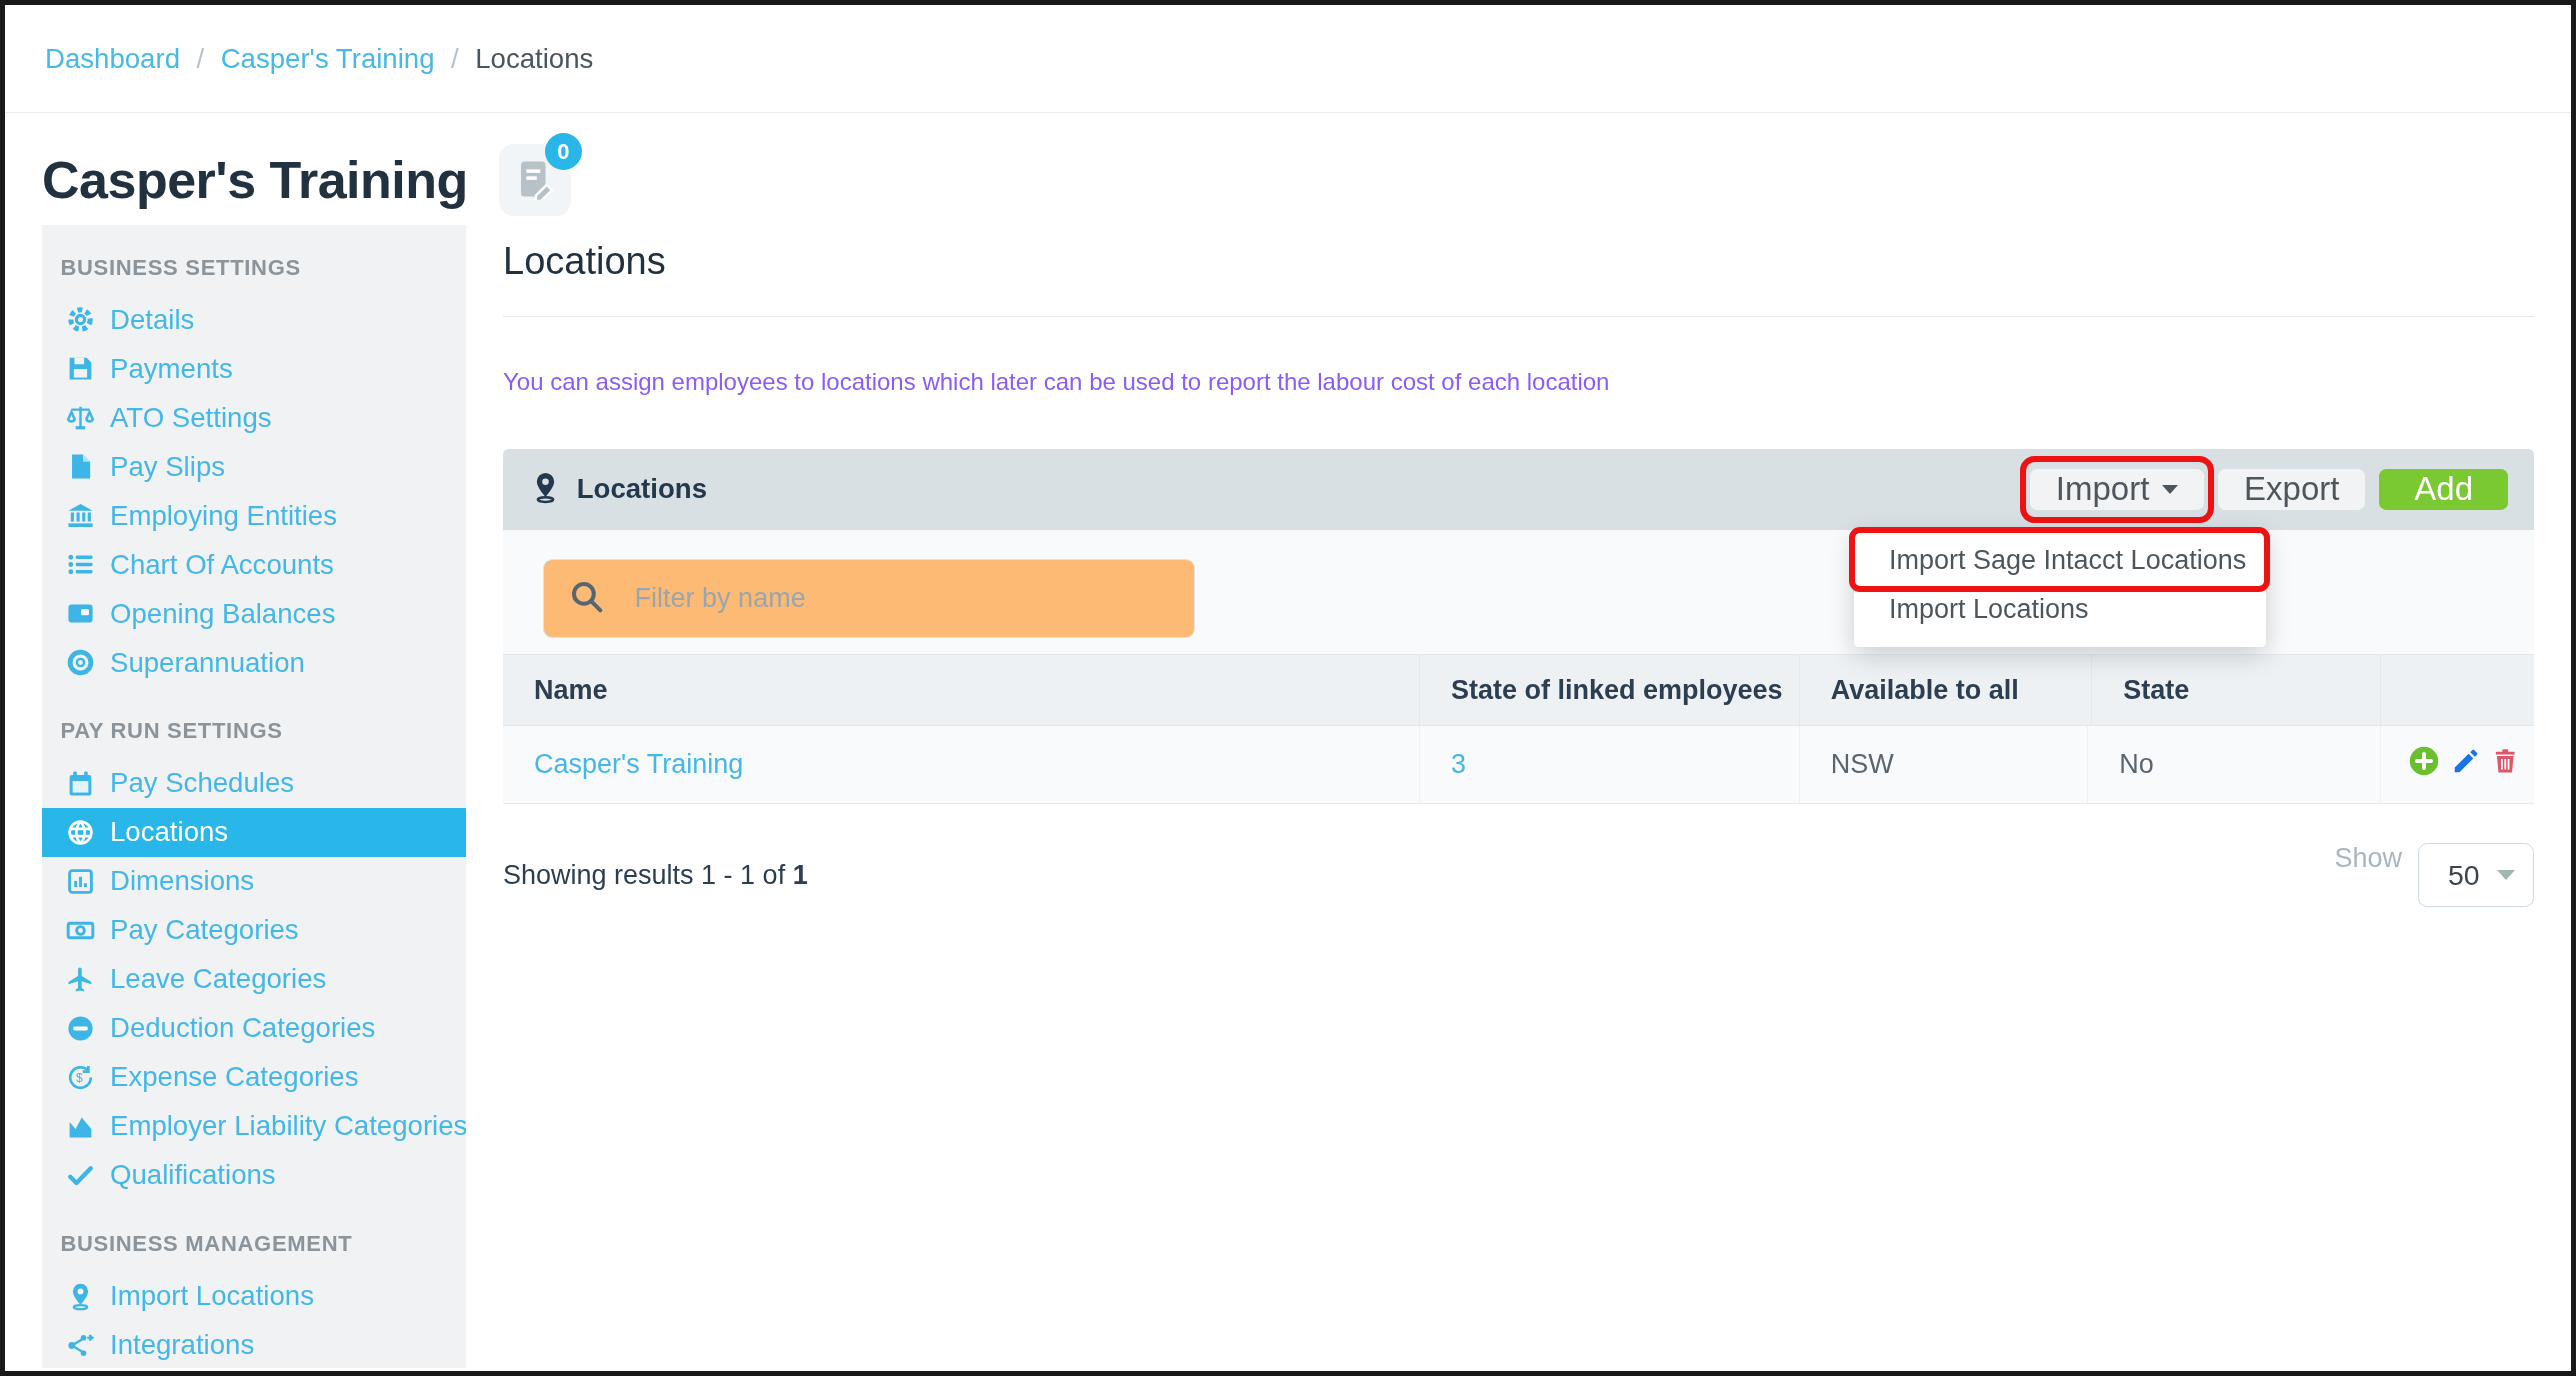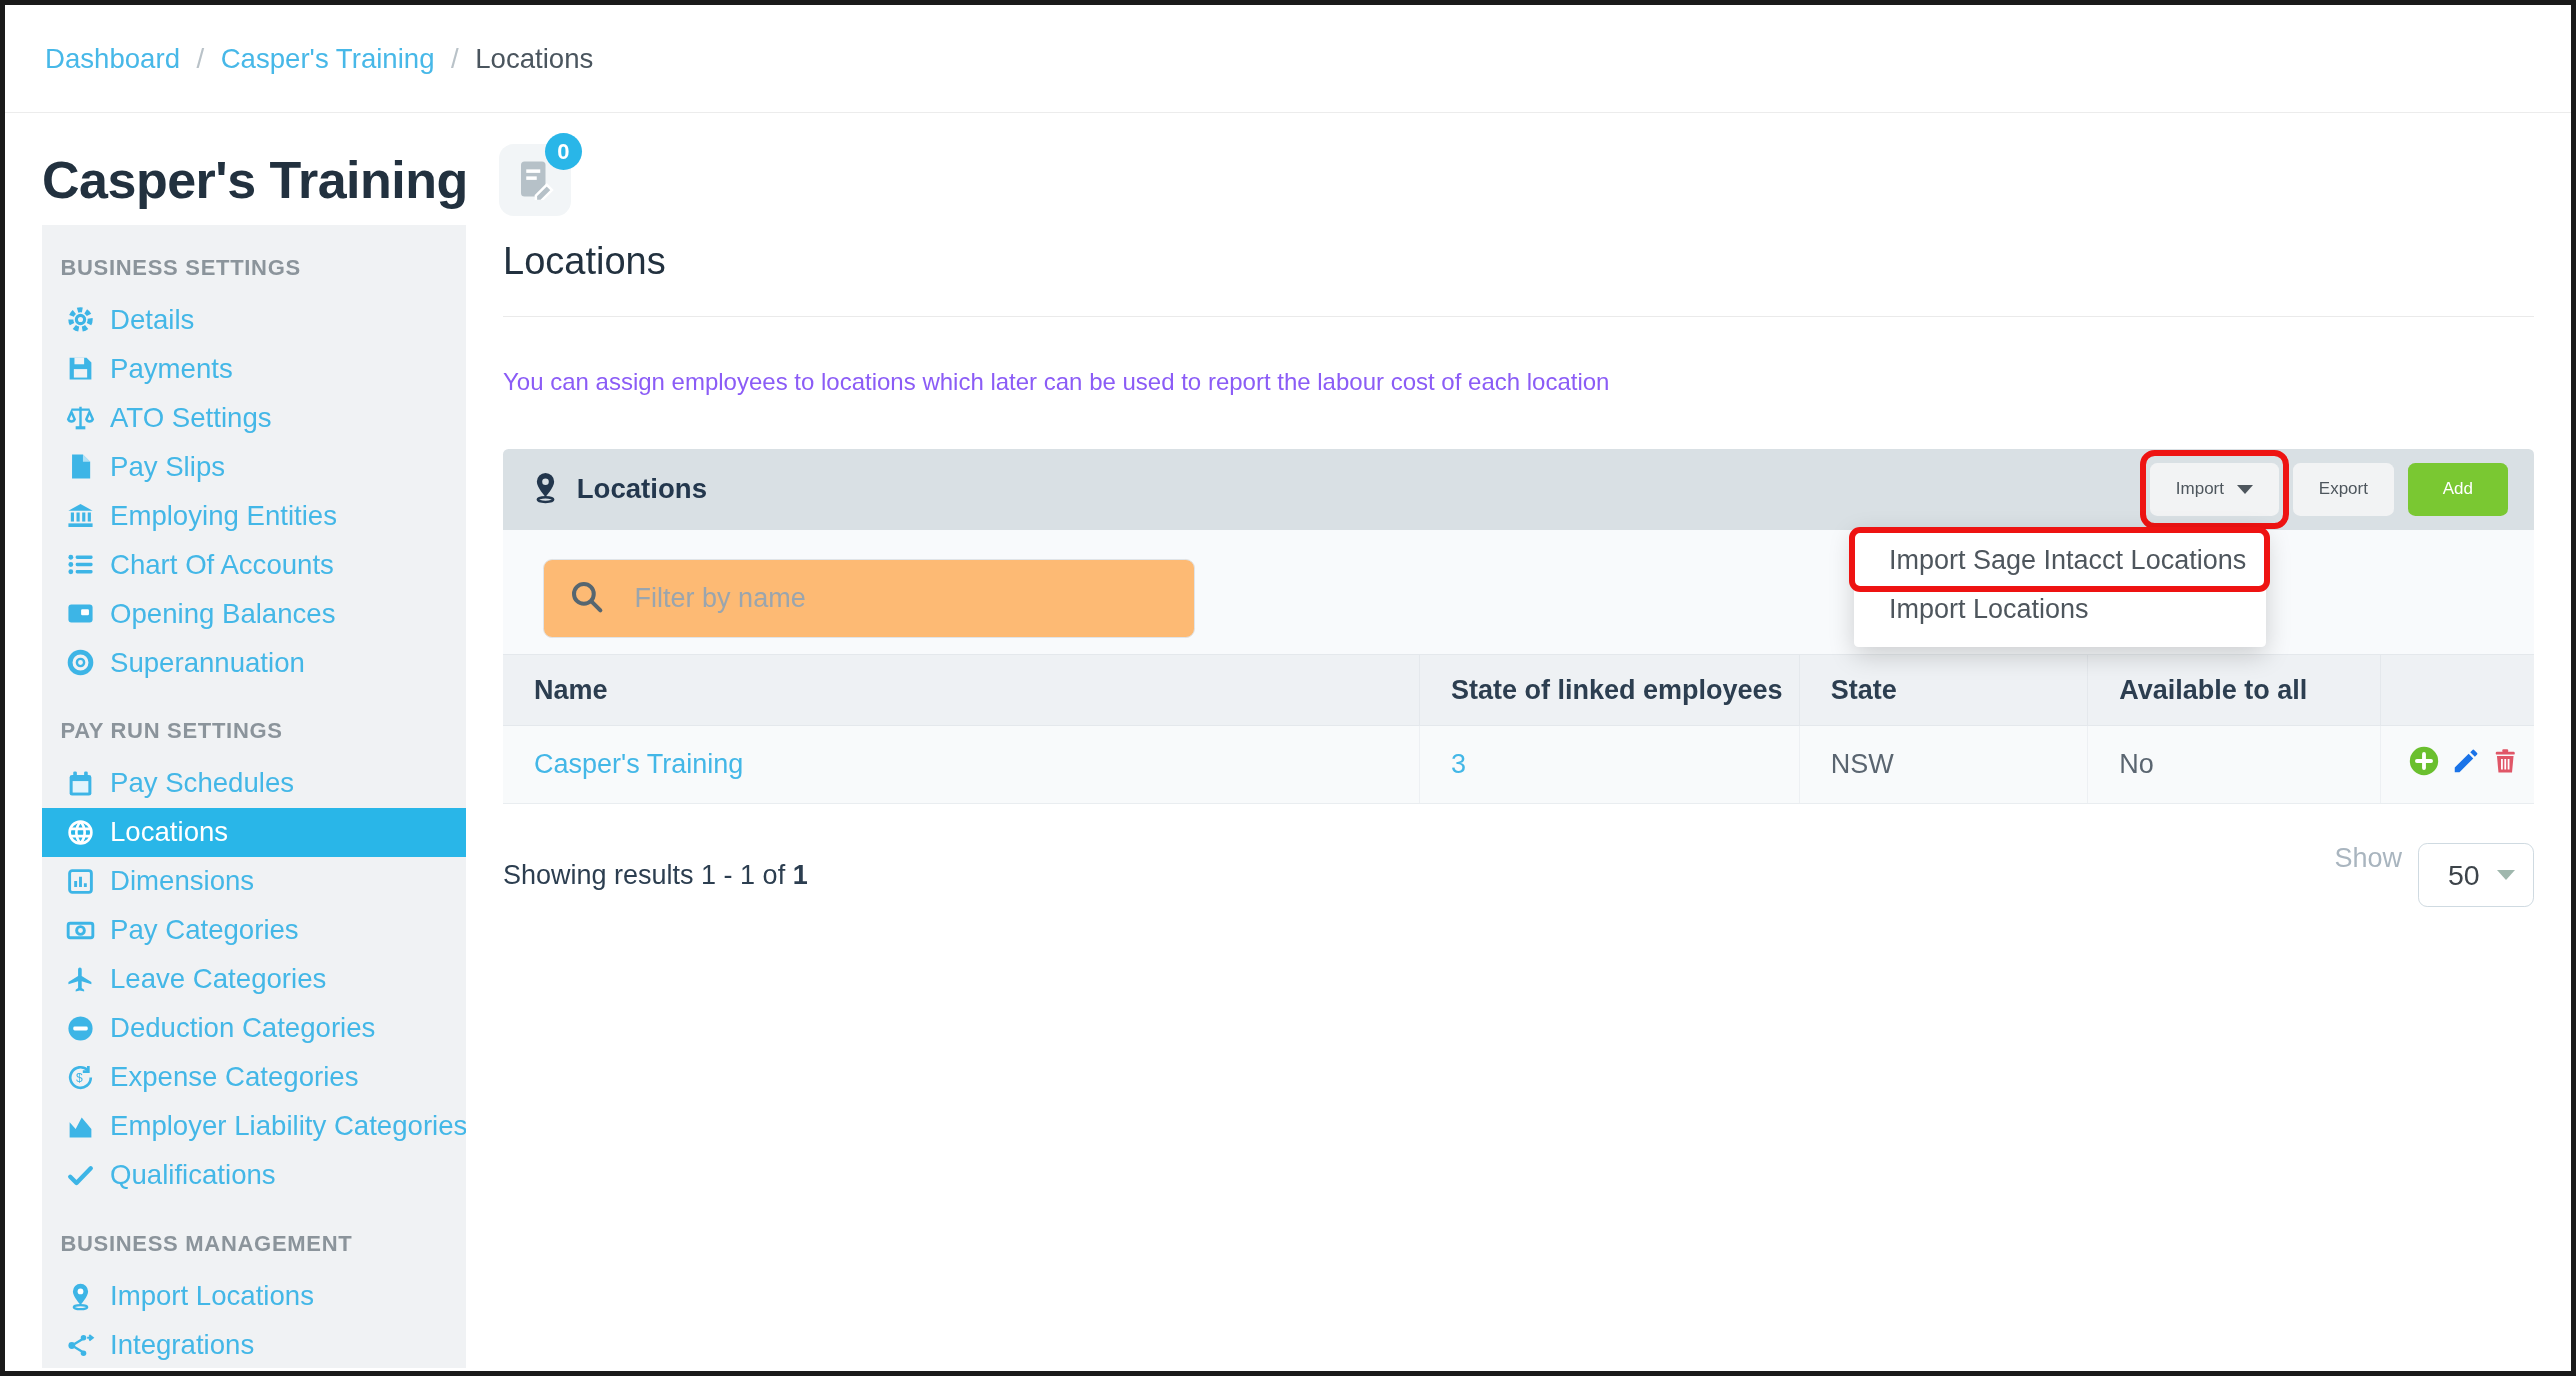--- a/index.html
+++ b/index.html
@@ -40,21 +40,21 @@
   .main { flex:1; margin-left:37px; height:100%; position:relative; }
   .section-heading { font-size:38px; font-weight:500; color:#22313f; margin:14.7px 0 0; }
   .heading-divider { border:none; border-top:1.8px solid #eaeaea; margin:33px 0 0; }
   .description { font-size:24px; color:#8b5cf6; margin:51px 0 0; }
 
   
   .panel { margin-top:53px; position:relative; }
   .panel-header { height:81px; background:#d9e0e4; border-radius:5.5px 5.5px 0 0; display:flex; align-items:center; padding:0 26px; }
   .panel-title { font-size:27.6px; font-weight:700; color:#23374d; margin-left:14.7px; }
   .panel-actions { margin-left:auto; display:flex; gap:13.8px; align-items:center; }
-  .btn { height:53px; border:none; border-radius:7.3px; font-size:17px; font-family:inherit; display:flex; align-items:center; cursor:pointer; }
+  .btn { height:41px; border:none; border-radius:7.3px; font-size:33px; font-family:inherit; display:flex; align-items:center; cursor:pointer; }
   .btn-gray { background:#f2f3f4; color:#4e565d; padding:0 26px; }
   .btn-add { background:#7ac832; color:#fff; padding:0 35px; }
   .caret-down { width:0; height:0; border-left:8.3px solid transparent; border-right:8.3px solid transparent; border-top:9.2px solid #4e565d; margin-left:13px; }
   .import-wrap { position:relative; }
   .annotation-import { position:absolute; top:-13px; left:-10px; right:-10px; bottom:-13px; border:6.4px solid #ee1312; border-radius:14.7px; pointer-events:none; }
 
   
   .dropdown { position:absolute; top:80px; right:268px; width:412px; background:#fff; border-radius:4.6px; box-shadow:0 7.3px 26px rgba(0,0,0,.18); padding:7.3px 0 13px; z-index:6; }
   .dropdown-item { height:49px; display:flex; align-items:center; padding-left:35px; font-size:27px; color:#4e565d; cursor:pointer; position:relative; }
   .annotation-menu { position:absolute; top:-9.2px; left:-5.5px; right:-3.7px; bottom:-7.3px; border:6.4px solid #ee1312; border-radius:11px; pointer-events:none; }
@@ -375,22 +375,22 @@
                 </svg>
             </span>
             <input type="text" placeholder="Filter by name" style="">
           </div>
         </div>
 
         <div class="table">
           <div class="t-row t-head">
             <div class="t-cell c1">Name</div>
             <div class="t-cell c2">State of linked employees</div>
+            <div class="t-cell c4">Available to all</div>
             <div class="t-cell c3">State</div>
-            <div class="t-cell c4">Available to all</div>
             <div class="t-cell c5"></div>
           </div>
           <div class="t-row t-body-row">
             <div class="t-cell c1">
                 <a class="cell-link">Casper's Training</a>
               </div>
             <div class="t-cell c2">
                 <a class="cell-link">3</a>
               </div>
             <div class="t-cell c3">

